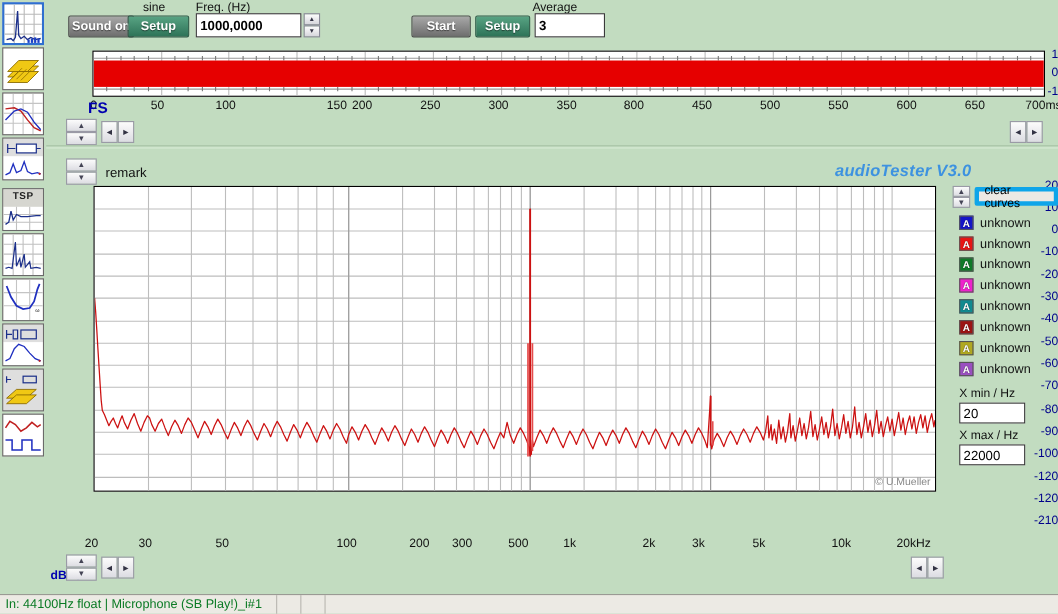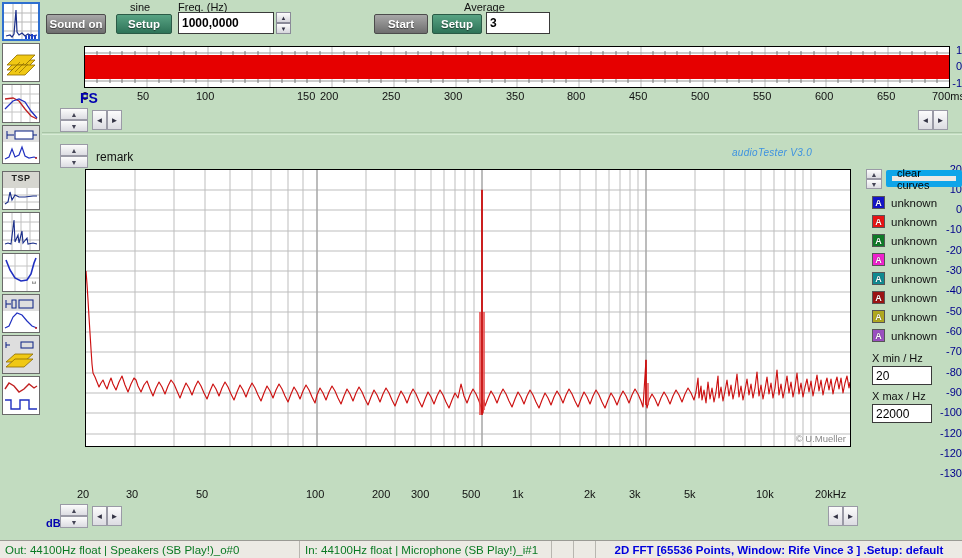--- a/index.html
+++ b/index.html
@@ -85,37 +85,37 @@
   }
 
   
   #divider { position:absolute; left:42px; top:132px; width:920px; height:3px;
              border-top:1px solid #a8c4a6; border-bottom:1px solid #d8ecd6; }
 
   
   #fft-wrap { position:absolute; left:44px; top:136px; width:918px; height:400px; }
   #remark { position:absolute; left:52px; top:14px; font-size:12px; color:#111; }
   #brand {
-    position:absolute; left:688px; top:11px; font-size:10px; font-weight:normal;
+    position:absolute; left:715px; top:11px; font-size:15px; font-weight:bold;
     font-style:italic; color:#3d92e0; letter-spacing:.3px;
   }
   #fft-plot {
     position:absolute; left:41px; top:33px; width:766px; height:278px;
     background:#fff; border:1px solid #000; overflow:hidden;
   }
   .fy { position:absolute; right:0; width:37px; text-align:right; font-size:11px; color:#00008b; }
   .fx { position:absolute; font-size:11px; color:#111; top:352px; }
   .dbfs { position:absolute; left:2px; top:352px; font-size:11px; font-weight:bold; color:#0000b0;margin-top:29px; }
   #copyr { position:absolute; right:4px; bottom:2px; font-size:9.5px; color:#888; }
 
   
   #rpanel { position:absolute; left:820px; top:0; width:98px; height:400px; }
   .clear-btn {
     position:absolute; left:22px; top:34px; height:17px; padding:0 5px;
-    background:#ece9e4; border:6px solid #0ea5e9; border-radius:2px;
+    background:#ece9e4; border:4px solid #0ea5e9; border-radius:2px;
     font-size:11px; color:#000; display:flex; align-items:center; cursor:pointer;
   }
   .leg-row { position:absolute; left:8px; height:19px; display:flex; align-items:center; }
   .leg-sw {
     width:13px; height:13px; border:1px solid #555;
     color:#fff; font-size:9px; font-weight:bold;
     display:flex; align-items:center; justify-content:center;
     text-shadow:0 0 1px rgba(0,0,0,.8); cursor:pointer;
   }
   .leg-txt { margin-left:6px; font-size:11.5px; color:#111; }
@@ -273,33 +273,33 @@
     <svg width="36" height="37" viewBox="0 0 36 37">
       <rect x="0" y="0" width="36" height="37" fill="#fff"></rect>
       <path d="M2 12 L6 6 L11 9 L16 15 L21 12 L26 7 L31 11 L34 9" fill="none" stroke="#c02020" stroke-width="1.4"></path>
       <path d="M2 23 L8 23 L8 32 L17 32 L17 23 L26 23 L26 32 L34 32" fill="none" stroke="#2030c0" stroke-width="1.4"></path>
     </svg>
     <span class="side-lbl"></span>
   </div>
 </div>
 
 <div id="toolbar">
-  <div class="tb-btn gray" style="left:2px;  top:14px; width:60px;text-align:right;">Sound on</div>
+  <div class="tb-btn gray" style="left:18px;  top:14px; width:60px;text-align:right;">Sound on</div>
   <div class="tb-btn green" style="left:72px; top:14px; width:56px;">Setup</div>
   <div class="tb-lbl" style="left:86px; top:1px;">sine</div>
   <div class="tb-lbl" style="left:134px; top:1px;">Freq. (Hz)</div>
   <div class="tb-input" style="left:134px; top:12px; width:96px;">1000,0000</div>
   <div class="spin-v" style="left:232px; top:12px;">
     <div>▲</div>
     <div>▼</div>
   </div>
 
   <div class="tb-btn gray" style="left:330px; top:14px; width:54px;">Start</div>
   <div class="tb-btn green" style="left:388px; top:14px; width:50px;">Setup</div>
-  <div class="tb-lbl" style="left:420px; top:1px;">Average</div>
+  <div class="tb-lbl" style="left:440px; top:1px;">Average</div>
   <div class="tb-input" style="left:442px; top:12px; width:64px;">3</div>
 </div>
 
 <div id="scope-wrap">
   <div class="sc-y" style="top:4px;">1</div>
   <div class="sc-y" style="top:20px;">0</div>
   <div class="sc-y" style="top:37px;">-1</div>
 
   <div id="scope-plot">
     <svg width="864" height="40" viewBox="0 0 864 40">
@@ -369,21 +369,21 @@
   <div class="fy" style="top:128px;">-30</div>
   <div class="fy" style="top:148px;">-40</div>
   <div class="fy" style="top:169px;">-50</div>
   <div class="fy" style="top:189px;">-60</div>
   <div class="fy" style="top:209px;">-70</div>
   <div class="fy" style="top:230px;">-80</div>
   <div class="fy" style="top:250px;">-90</div>
   <div class="fy" style="top:270px;">-100</div>
   <div class="fy" style="top:291px;">-120</div>
   <div class="fy" style="top:311px;text-align:right;">-120</div>
-  <div class="fy" style="top:331px;">-130</div>
+  <div class="fy" style="top:331px;">-210</div>
 
   <div id="fft-plot">
     <svg width="764" height="304" viewBox="0 0 764 304">
 
       <g stroke="#bdbdbd" stroke-width="1" fill="none">
         <path d="M0 20H764M0 40H764M0 61H764M0 81H764M0 101H764M0 122H764M0 142H764M0 162H764M0 182H764M0 203H764M0 223H764M0 243H764M0 264H764M0 284H764"></path>
       </g>
 
       <g stroke="#bdbdbd" stroke-width="1" fill="none">
         <path d="M49 0V304M88 0V304M119 0V304M144 0V304M166 0V304M185 0V304M202 0V304M217 0V304M231 0V304M280 0V304M309 0V304M329 0V304M345 0V304M358 0V304M369 0V304M379 0V304M388 0V304M396 0V304M445 0V304M474 0V304M494 0V304M510 0V304M523 0V304M534 0V304M544 0V304M552 0V304M560 0V304M609 0V304M638 0V304M659 0V304M675 0V304M688 0V304M699 0V304M709 0V304M717 0V304M725 0V304"></path>
@@ -511,18 +511,16 @@
     </div>
 
     <div class="xf-lbl" style="top:216px;">X min / Hz</div>
     <div class="xf-in" style="top:230px;">20</div>
     <div class="xf-lbl" style="top:254px;">X max / Hz</div>
     <div class="xf-in" style="top:268px;">22000</div>
   </div>
 </div>
 
 <div id="status">
-  <div class="st-cell st-green" style="width:300px;">Out: 44100Hz float  | Speakers (SB Play!)_o#0</div>
   <div class="st-cell st-green" style="width:252px;">In: 44100Hz float  | Microphone (SB Play!)_i#1</div>
   <div class="st-cell" style="width:22px;"></div>
   <div class="st-cell" style="width:22px;"></div>
-  <div class="st-cell st-blue" style="flex:1; justify-content:center; border-right:none;">2D FFT [65536 Points, Window: Rife Vince 3 ]  .Setup:  default</div>
 </div>
 
 </body></html>

